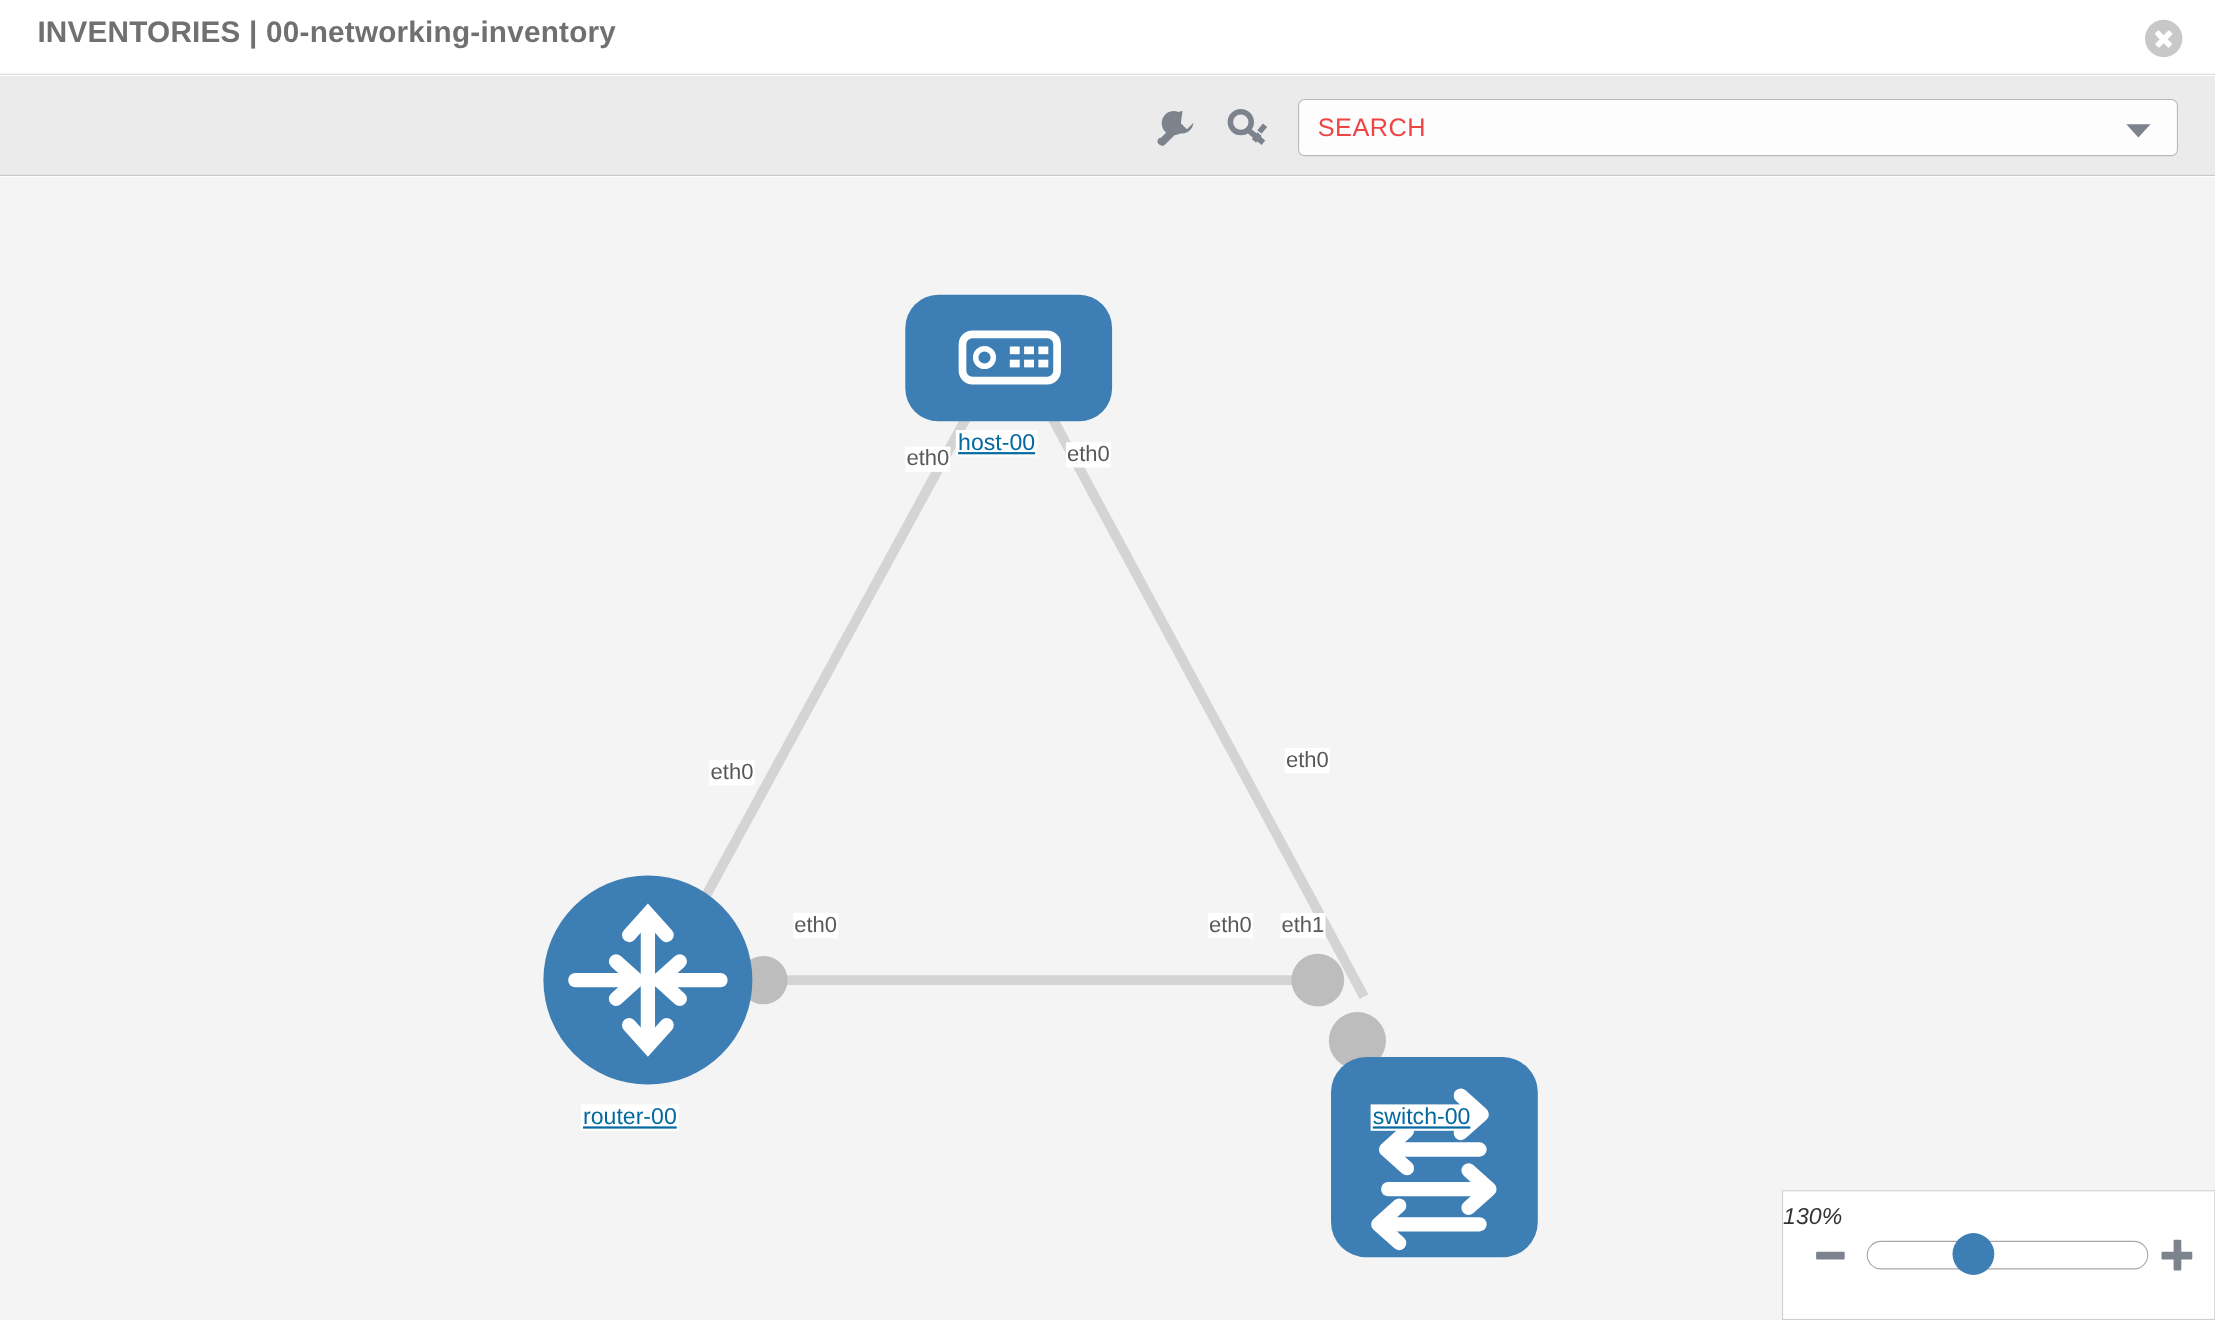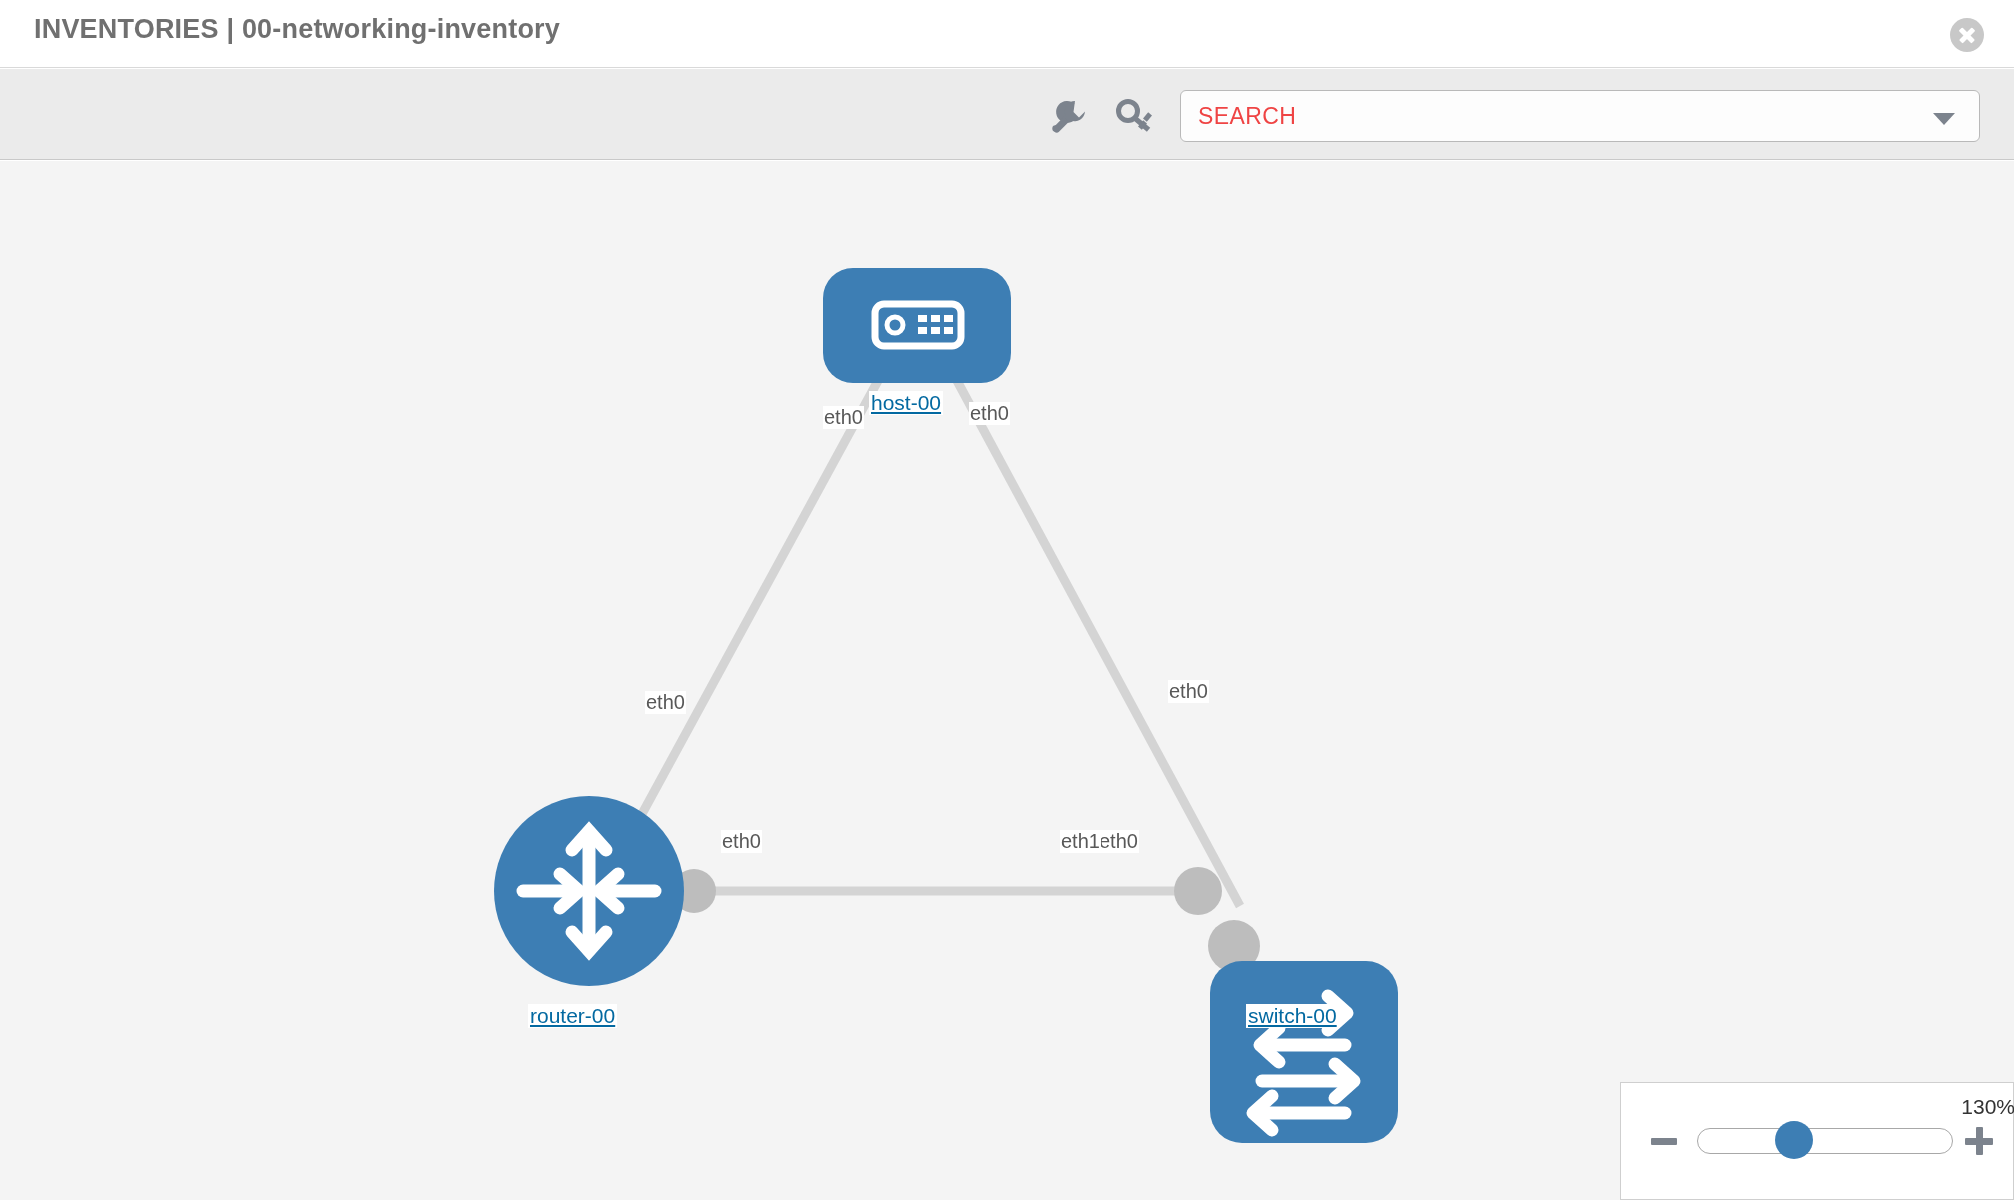--- a/index.html
+++ b/index.html
@@ -147,23 +147,24 @@
   .zoom-panel {
     position: absolute;
     left: 1620px; top: 1082px;
     width: 394px; height: 118px;
     background: #ffffff;
     border: 1px solid #cfcfcf;
   }
   .zoom-value {
     position: absolute;
     top: 12px; left: 0; width: 394px;
-    text-align: right;
+    text-align: left;
     font-size: 21px;
     color: #333333;
+    font-style: italic;
   }
   .zoom-minus {
     position: absolute;
     left: 30px; top: 55px;
     width: 26px; height: 7px;
     background: #7c838d;
     border-radius: 1px;
     cursor: pointer;
   }
   .zoom-plus {
@@ -311,21 +312,21 @@
 
     <div class="iface-label" style="left:823px; top:245px;">eth0</div>
     <div class="iface-label" style="left:969px; top:241px;">eth0</div>
 
     <div class="iface-label" style="left:645px; top:530px;">eth0</div>
     <div class="iface-label" style="left:1168px; top:519px;">eth0</div>
 
     <div class="iface-label" style="left:721px; top:669px;">eth0</div>
 
     <div class="iface-label" style="left:1098px; top:669px;">eth0</div>
-    <div class="iface-label" style="left:1060px; top:669px;">eth1</div>
+    <div class="iface-label" style="left:1164px; top:669px;">eth1</div>
   </div>
 
   <div class="zoom-panel">
     <div class="zoom-value">130%</div>
     <div class="zoom-minus"></div>
     <div class="zoom-track"></div>
     <div class="zoom-thumb"></div>
     <div class="zoom-plus"></div>
   </div>
 

